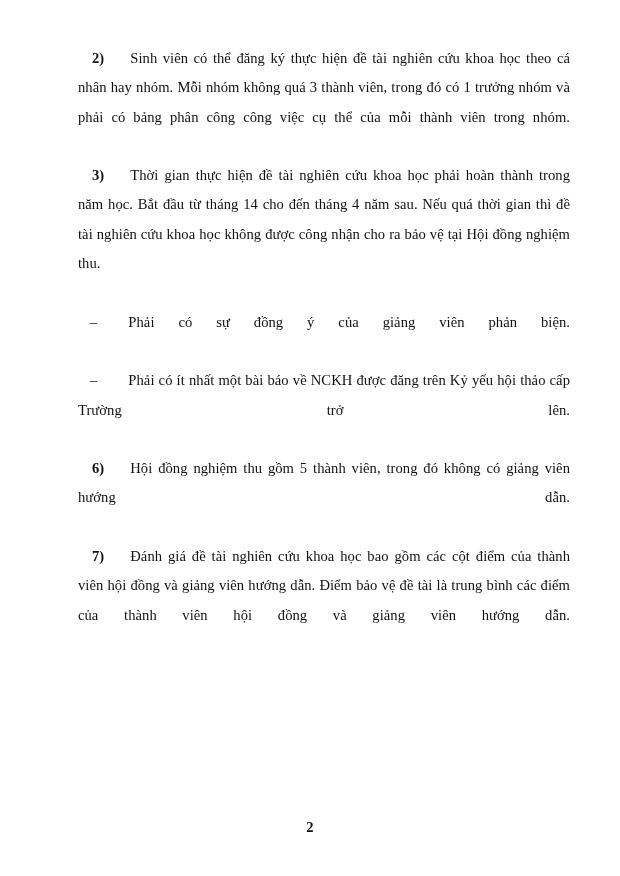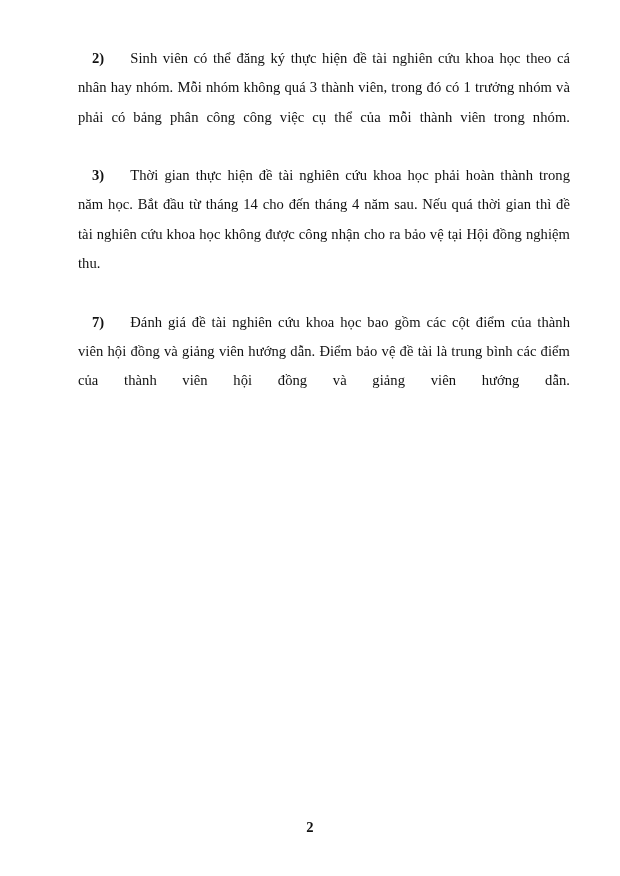--- a/index.html
+++ b/index.html
@@ -100,22 +100,31 @@
         <span class="marker">2)</span><span class="gap"></span><span>Sinh viên có thể đăng ký thực hiện đề tài nghiên cứu khoa học theo cá nhân hay nhóm. Mỗi nhóm không quá 3 thành viên, trong đó có 1 trưởng nhóm và phải có bảng phân công công việc cụ thể của mỗi thành viên trong nhóm.</span>
       </p>
 
       <p class="para numbered">
         <span class="marker">3)</span><span class="gap"></span><span>Thời gian thực hiện đề tài nghiên cứu khoa học phải hoàn thành trong năm học. Bắt đầu từ tháng 14 cho đến tháng 4 năm sau. Nếu quá thời gian thì đề tài nghiên cứu khoa học không được công nhận cho ra bảo vệ tại Hội đồng nghiệm thu.</span>
       </p>
 
 
 
 
+      <p class="para dashed">
+        <span class="marker">–</span><span class="gap"></span><span>Phải có sự đồng ý của giảng viên phản biện.</span>
+      </p>
 
+      <p class="para dashed">
+        <span class="marker">–</span><span class="gap"></span><span>Phải có ít nhất một bài báo về NCKH được đăng trên Kỷ yếu hội thảo cấp Trường trở lên.</span>
+      </p>
 
+      <p class="para numbered">
+        <span class="marker">6)</span><span class="gap"></span><span>Hội đồng nghiệm thu gồm 5 thành viên, trong đó không có giảng viên hướng dẫn.</span>
+      </p>
 
       <p class="para numbered">
         <span class="marker">7)</span><span class="gap"></span><span>Đánh giá đề tài nghiên cứu khoa học bao gồm các cột điểm của thành viên hội đồng và giảng viên hướng dẫn. Điểm bảo vệ đề tài là trung bình các điểm của thành viên hội đồng và giảng viên hướng dẫn.</span>
       </p>
 
     </div>
 
   </div>
 
   <div class="page-number">2</div>

